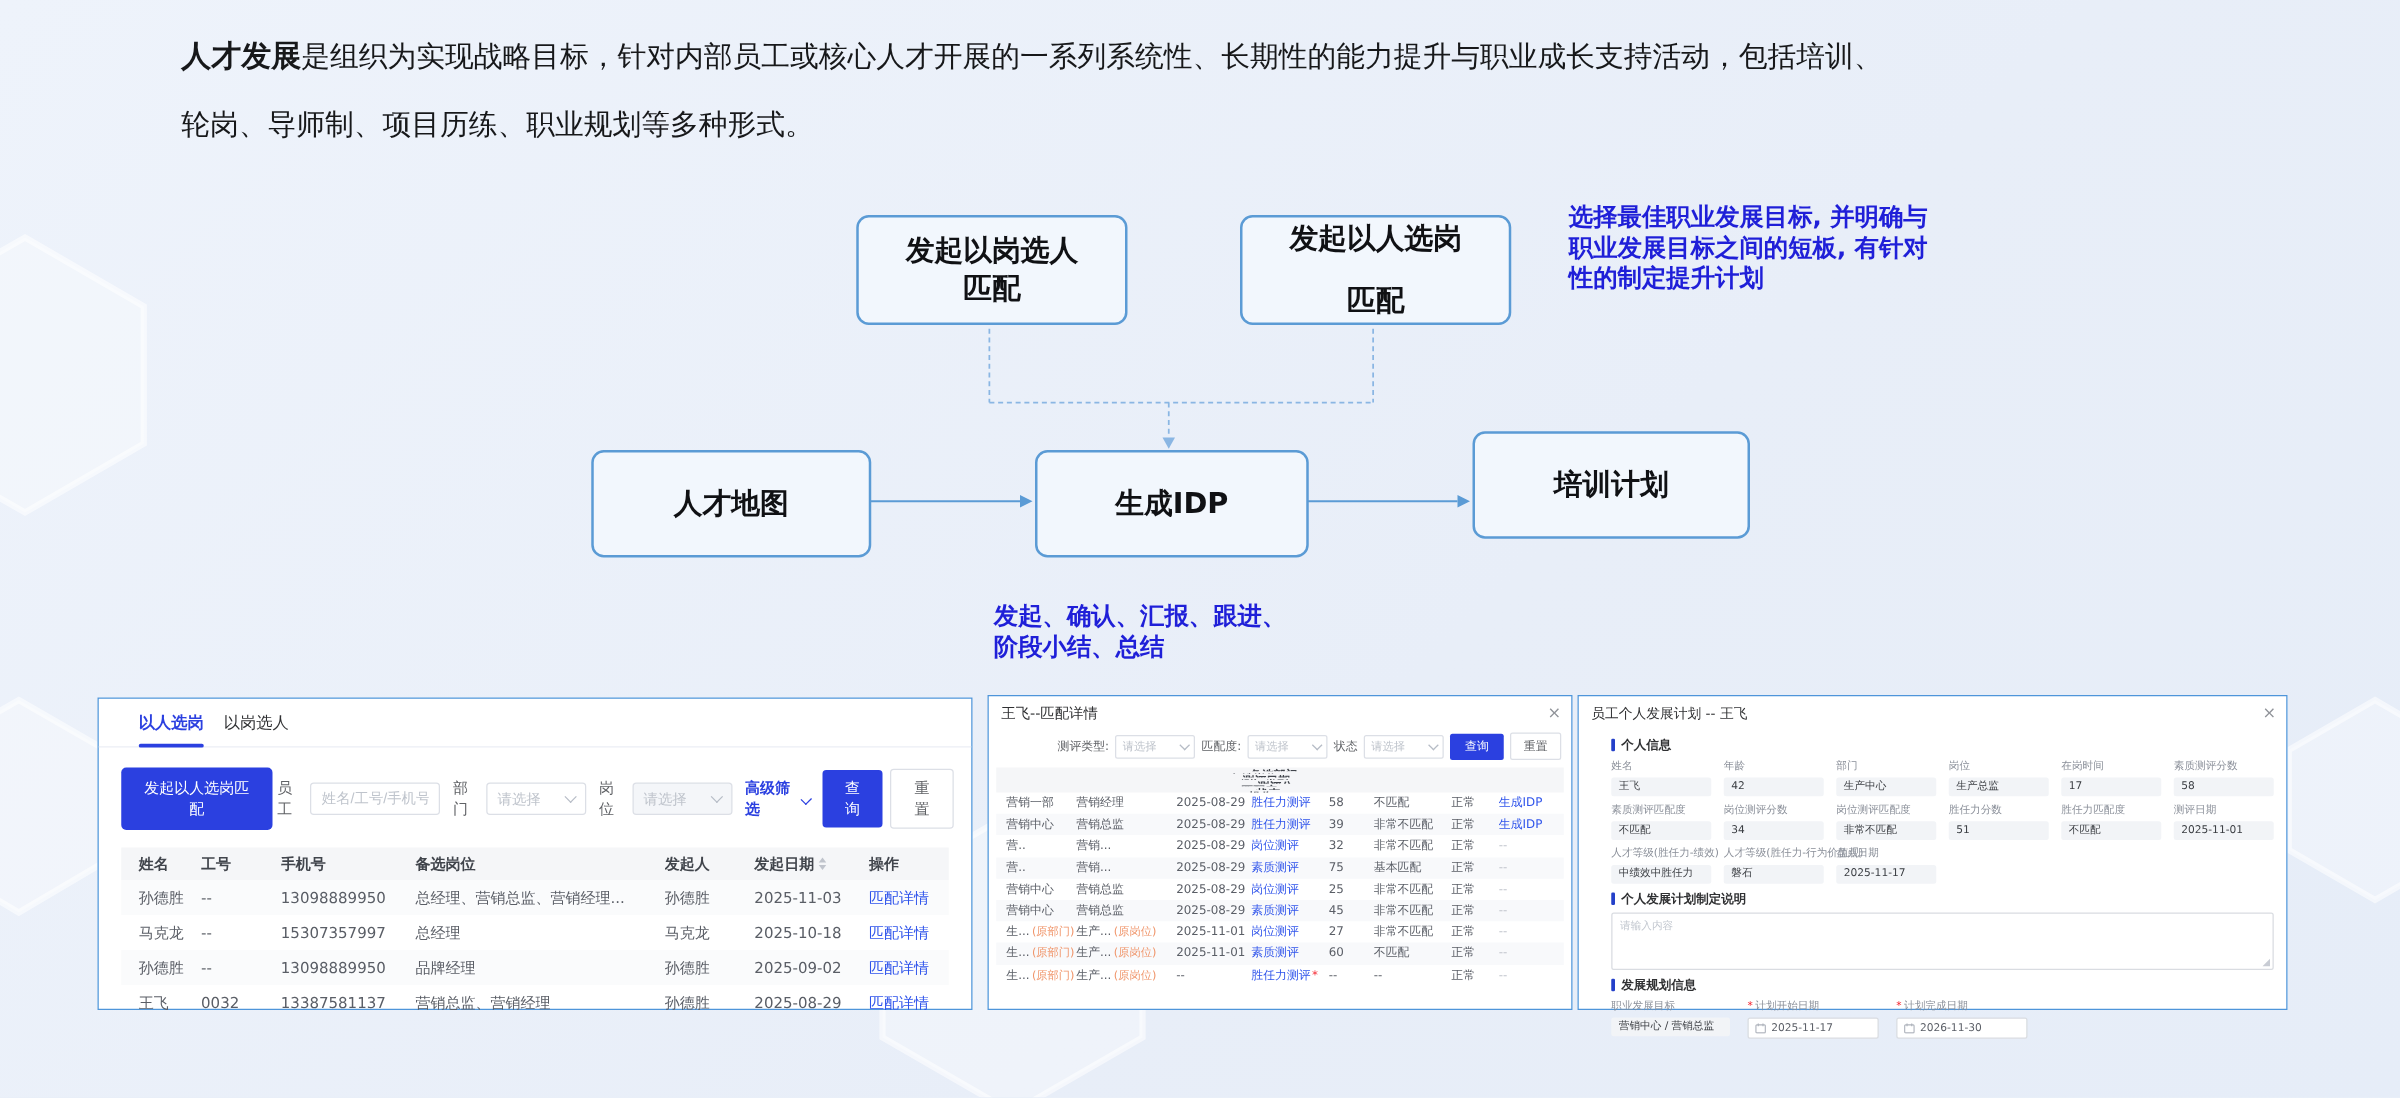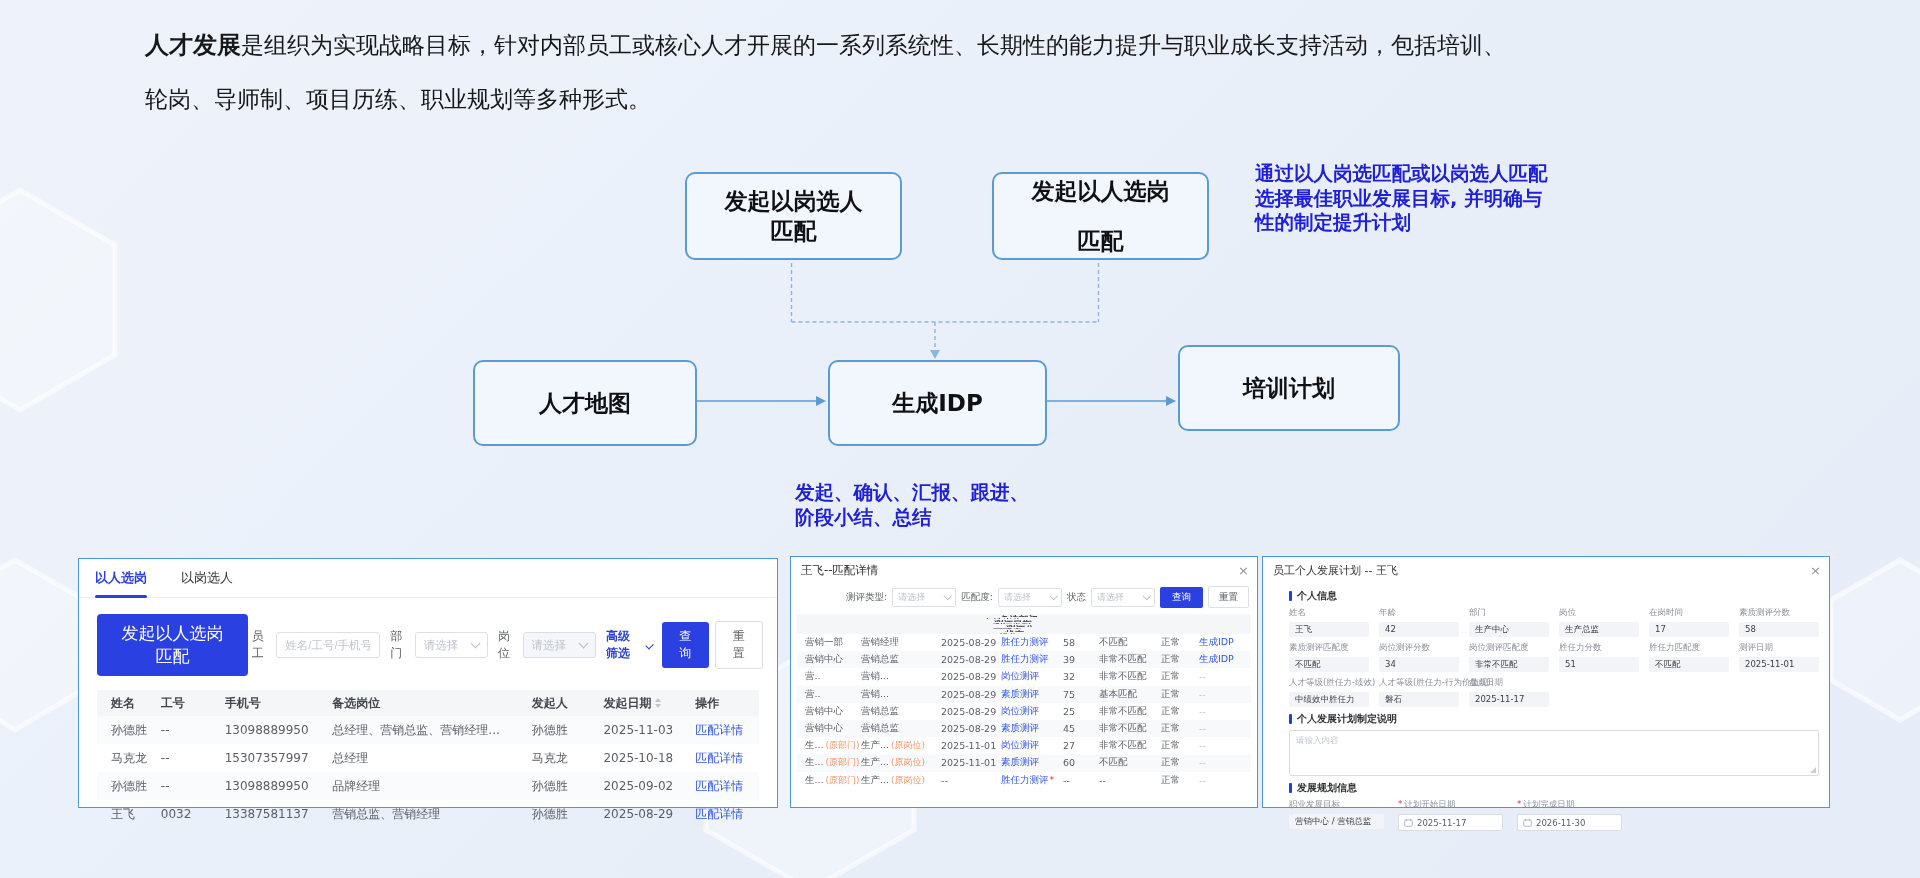--- a/index.html
+++ b/index.html
@@ -17,26 +17,26 @@
   
   .fbox{position:absolute;background:#f2f7fd;border:2px solid #5b9bd5;border-radius:10px;
         display:flex;flex-direction:column;align-items:center;justify-content:center;
         font-size:23px;font-weight:700;color:#101114;line-height:1.32;text-align:center;}
   .note{position:absolute;color:#1f1fd8;font-weight:600;font-size:19.5px;line-height:24.5px;}
 
   
   .panel{position:absolute;background:#fff;border:1.5px solid #4e95da;box-sizing:border-box;}
 
   
-  .p1-tabs{display:flex;gap:34px;padding:0 16px;height:38px;align-items:center;border-bottom:1px solid #ebeef5;}
+  .p1-tabs{display:flex;gap:16px;padding:0 32px;height:38px;align-items:center;border-bottom:1px solid #ebeef5;}
   .tab{font-size:13px;color:#303133;height:38px;display:flex;align-items:center;position:relative;cursor:pointer;}
   .tab.active{color:#2b40e0;font-weight:600;}
   .tab.active::after{content:"";position:absolute;left:0;right:0;bottom:-1px;height:3px;background:#2b40e0;border-radius:2px;}
   .p1-toolbar{display:flex;align-items:center;margin:16px 14px 0 18px;}
-  .btn-primary{background:#2b40e0;color:#fff;font-size:17px;border:none;border-radius:4px;padding:8px 16px;cursor:pointer;}
+  .btn-primary{background:#2b40e0;color:#fff;font-size:12px;border:none;border-radius:4px;padding:8px 16px;cursor:pointer;}
   .p1-filters{display:flex;align-items:center;margin-left:auto;gap:6px;}
   .fld-label{font-size:12px;color:#606266;margin-left:4px;}
   .input{width:104px;height:26px;border:1px solid #dcdfe6;border-radius:3px;background:#fff;
          font-size:11.5px;color:#303133;padding:0 8px;box-sizing:border-box;}
   .input::placeholder{color:#bfc4cc;}
   .select{width:90px;height:26px;border:1px solid #dcdfe6;border-radius:3px;background:#fff;
           display:flex;align-items:center;padding:0 8px;box-sizing:border-box;font-size:11.5px;color:#bfc4cc;cursor:pointer;}
   .select.dim{background:#f4f6f9;}
   .caret{width:6px;height:6px;border-right:1.3px solid #b6bcc6;border-bottom:1.3px solid #b6bcc6;
          transform:rotate(45deg);margin-left:auto;margin-top:-3px;}
@@ -141,22 +141,22 @@
     <span>人才地图</span>
   </div>
   <div class="fbox" style="left:828px;top:360px;width:215px;height:82px;">
     <span>生成IDP</span>
   </div>
   <div class="fbox" style="left:1178px;top:345px;width:218px;height:82px;align-items:center;">
     <span>培训计划</span>
   </div>
 
   <div class="note" style="left:1255px;top:162px;width:340px;">
-    <div>通过以人岗选匹配或以岗选人匹配</div>
     <div>选择最佳职业发展目标, 并明确与</div>
+    <div>职业发展目标之间的短板, 有针对</div>
     <div>性的制定提升计划</div>
   </div>
   <div class="note" style="left:795px;top:481px;width:310px;">
     <div>发起、确认、汇报、跟进、</div>
     <div>阶段小结、总结</div>
   </div>
 
   <div class="panel" style="left:78px;top:558px;width:700px;height:250px;">
     <div class="p1-tabs">
       <div class="tab active">以人选岗</div>

